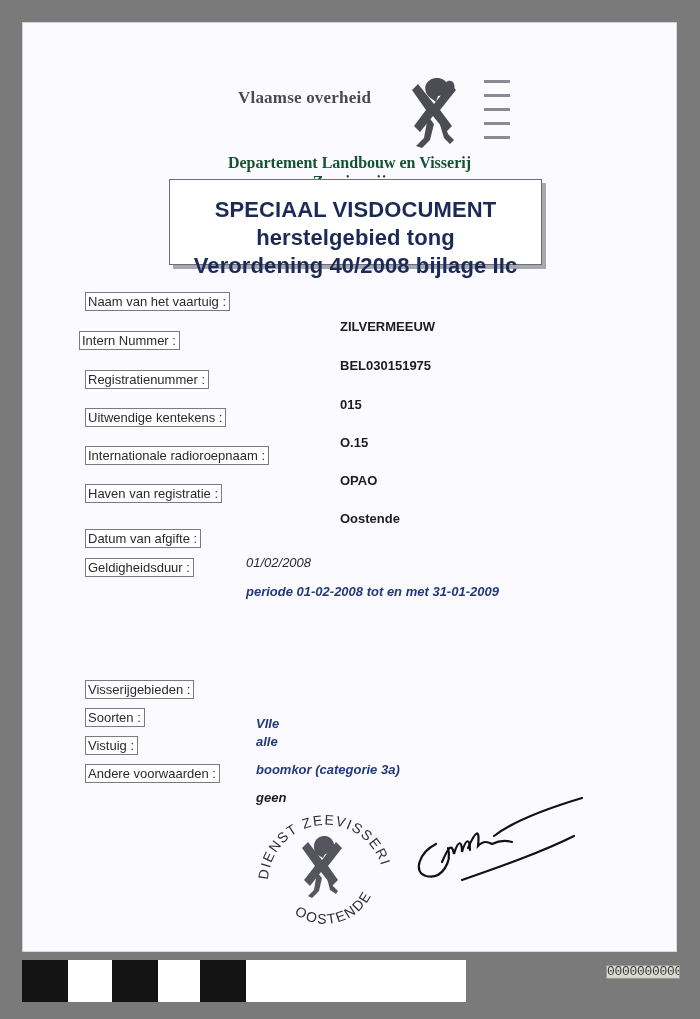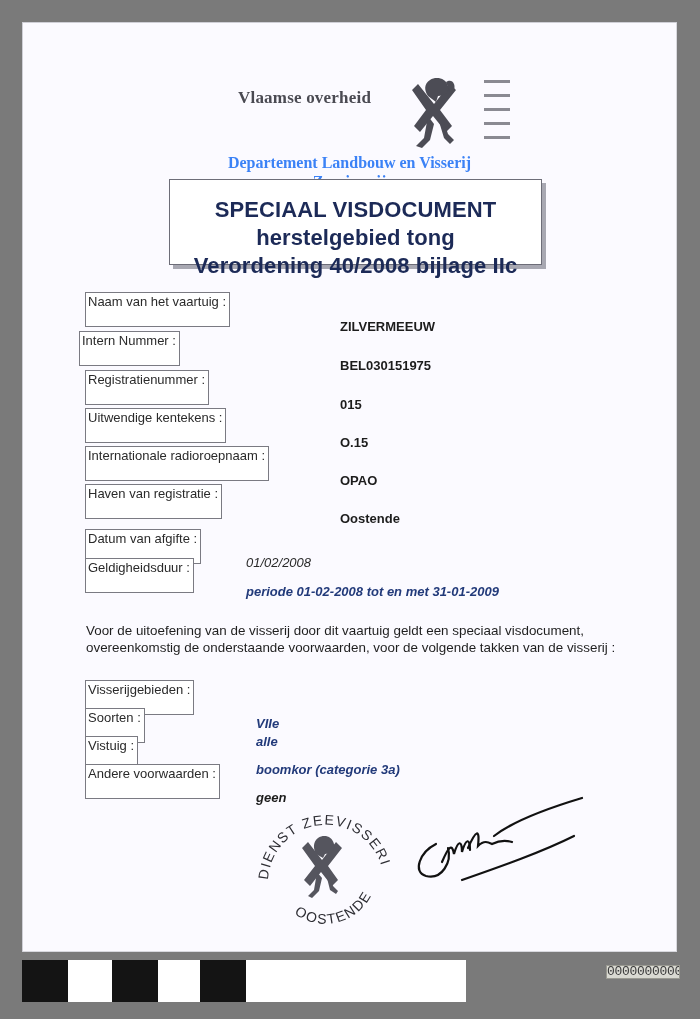--- a/index.html
+++ b/index.html
@@ -25,42 +25,42 @@
       color: #4a4a52; letter-spacing: 0.2px;
     }
     .lion { left: 386px; top: 54px; width: 50px; height: 76px; }
     .stripes { left: 462px; top: 58px; width: 26px; height: 68px; }
     .stripes span {
       display: block; height: 3px; background: #8a8a92; margin-bottom: 11px; width: 26px;
     }
     .dept {
       left: 0; width: 655px; top: 131px; text-align: center;
       font-family: "Liberation Serif", serif; font-weight: bold;
-      font-size: 16px; color: #3b82f6; line-height: 19px;
+      font-size: 16px; color: #14532d; line-height: 19px;
     }
     .titlebox {
       left: 147px; top: 157px; width: 373px; height: 86px;
       border: 1.5px solid #6d6d78;
       background: #fff;
       box-shadow: 4px 4px 0 #a8a8b2;
       text-align: center;
       color: #1c2a57;
       font-weight: bold;
       font-size: 22px; line-height: 28px;
       padding-top: 16px;
       box-sizing: border-box;
     }
     .titlebox div { letter-spacing: 0.1px; }
     .lbl {
       position: absolute;
       border: 1px solid #7a7a82;
       background: #fff;
       font-size: 13px;
       color: #2a2a2a;
-      padding: 1px 3px 17px 2px;
+      padding: 1px 3px 1px 2px;
       line-height: 15px;
       white-space: nowrap;
     }
     .val {
       position: absolute;
       font-size: 13px;
       font-weight: bold;
       color: #1c1c1c;
       white-space: nowrap;
       line-height: 17px;
@@ -142,21 +142,20 @@
 
   <div class="lbl" style="left:63px; top:462px;">Haven van registratie :</div>
   <div class="val" style="left:318px; top:464px;">Oostende</div>
 
   <div class="lbl" style="left:63px; top:507px;">Datum van afgifte :</div>
   <div class="val it plain" style="left:224px; top:508px; color:#2a2a2a;">01/02/2008</div>
 
   <div class="lbl" style="left:63px; top:536px;">Geldigheidsduur :</div>
   <div class="val it blue" style="left:224px; top:537px;">periode 01-02-2008 tot en met 31-01-2009</div>
 
-  <div class="abs para">Voor de uitoefening van de visserij door dit vaartuig geldt een speciaal visdocument, overeenkomstig de onderstaande voorwaarden, voor de volgende takken van de visserij :</div>
 
   <div class="lbl" style="left:63px; top:658px;">Visserijgebieden :</div>
   <div class="val it blue" style="left:234px; top:669px;">VIIe</div>
 
   <div class="lbl" style="left:63px; top:686px;">Soorten :</div>
   <div class="val it blue" style="left:234px; top:687px;">alle</div>
 
   <div class="lbl" style="left:63px; top:714px;">Vistuig :</div>
   <div class="val it blue" style="left:234px; top:715px;">boomkor (categorie 3a)</div>
 

